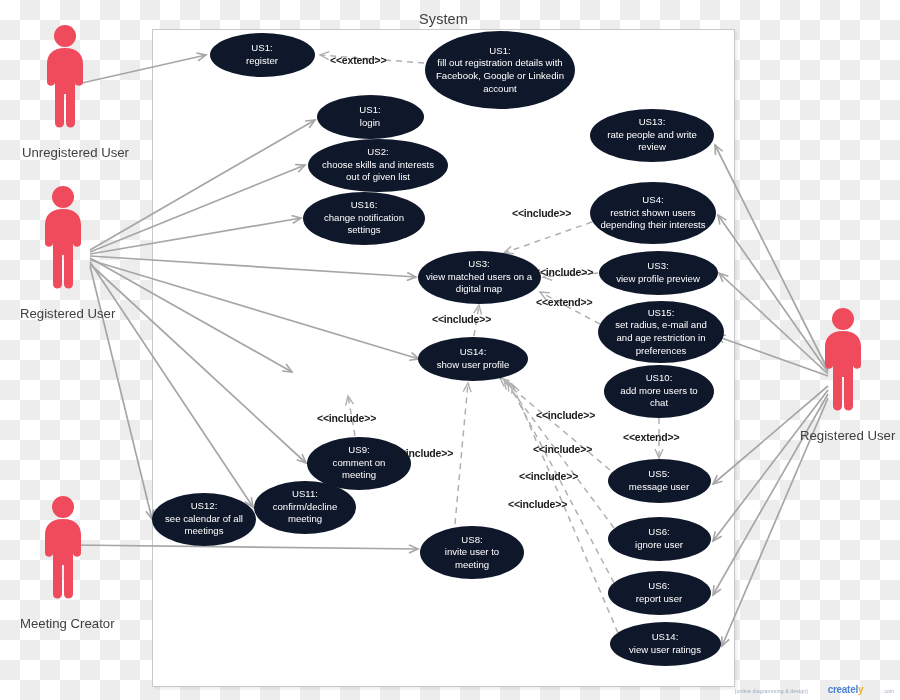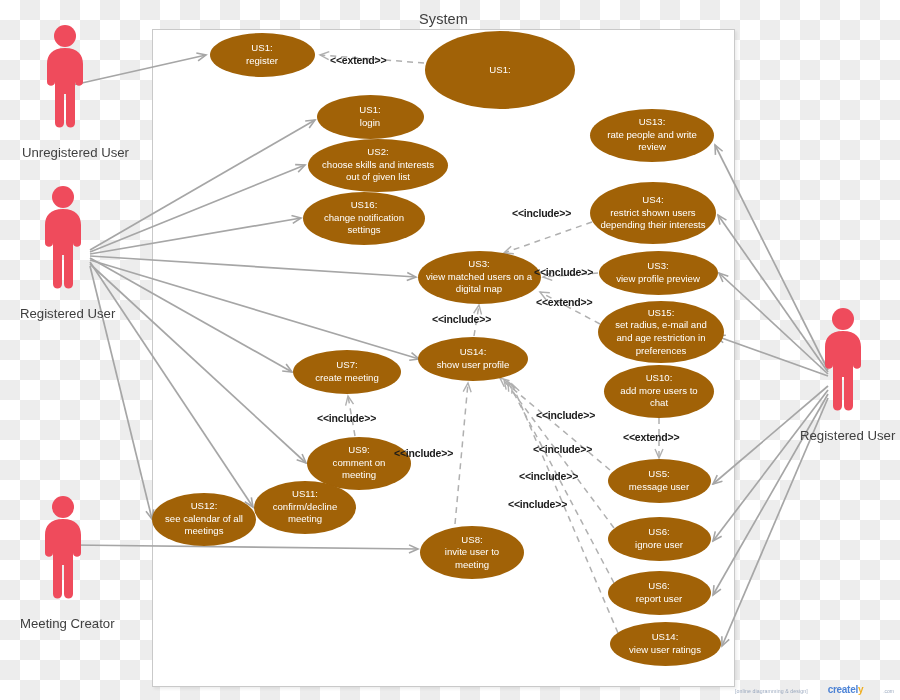--- a/index.html
+++ b/index.html
@@ -48,21 +48,21 @@
     left: 152px; top: 11px;
     width: 583px;
     text-align: center;
     font-size: 14.5px;
     color: #3f3f3f;
     letter-spacing: 0.1px;
   }
   
   .uc {
     position: absolute;
-    background: #a16207;
+    background: #0f172a;
     border-radius: 50%;
     color: #ffffff;
     display: flex;
     align-items: center;
     justify-content: center;
     text-align: center;
     font-size: 9.6px;
     line-height: 12.6px;
     box-sizing: border-box;
     padding: 0 8px;
@@ -193,20 +193,21 @@
   <div class="uc" style="left:209.5px; top:33px; width:105px; height:44px;">
     <span class="uc-inner">
       <span class="uc-id">US1:</span>
       <span class="uc-txt">register</span>
     </span>
   </div>
 
   <div class="uc" style="left:425px; top:31px; width:150px; height:78px;">
     <span class="uc-inner">
       <span class="uc-id">US1:</span>
+      <span class="uc-txt">fill out registration details with Facebook, Google or Linkedin account</span>
     </span>
   </div>
 
   <div class="uc" style="left:316.5px; top:95px; width:107px; height:44px;">
     <span class="uc-inner">
       <span class="uc-id">US1:</span>
       <span class="uc-txt">login</span>
     </span>
   </div>
 
@@ -259,26 +260,20 @@
     </span>
   </div>
 
   <div class="uc" style="left:418px; top:337px; width:110px; height:44px;">
     <span class="uc-inner">
       <span class="uc-id">US14:</span>
       <span class="uc-txt">show user profile</span>
     </span>
   </div>
 
-  <div class="uc" style="left:293px; top:350px; width:108px; height:44px;">
-    <span class="uc-inner">
-      <span class="uc-id">US7:</span>
-      <span class="uc-txt">create meeting</span>
-    </span>
-  </div>
 
   <div class="uc" style="left:604px; top:364.5px; width:110px; height:53px;">
     <span class="uc-inner">
       <span class="uc-id">US10:</span>
       <span class="uc-txt">add more users to chat</span>
     </span>
   </div>
 
   <div class="uc" style="left:307px; top:436.5px; width:104px; height:53px;">
     <span class="uc-inner">

